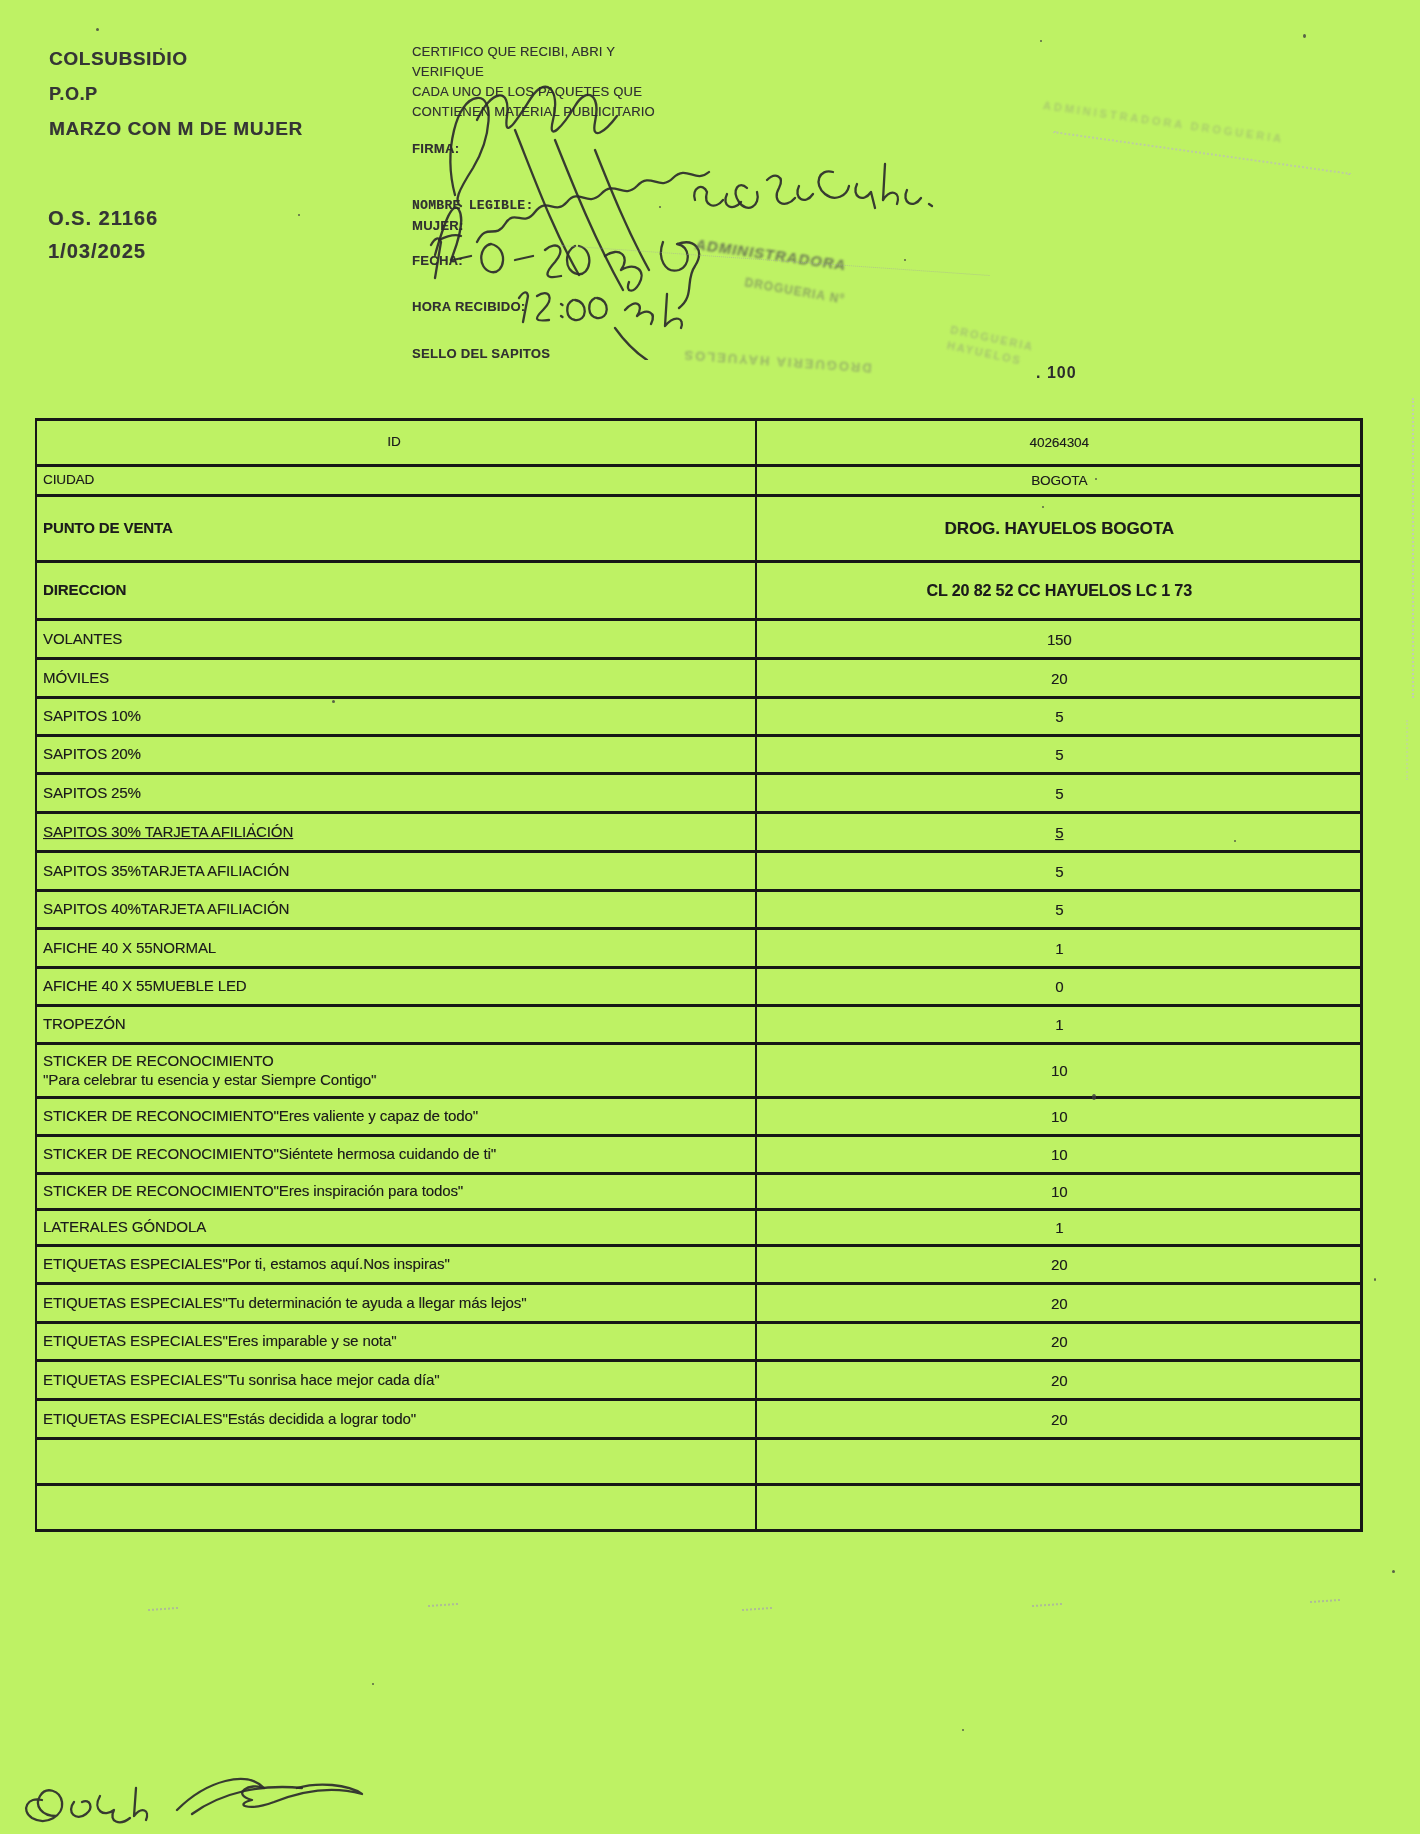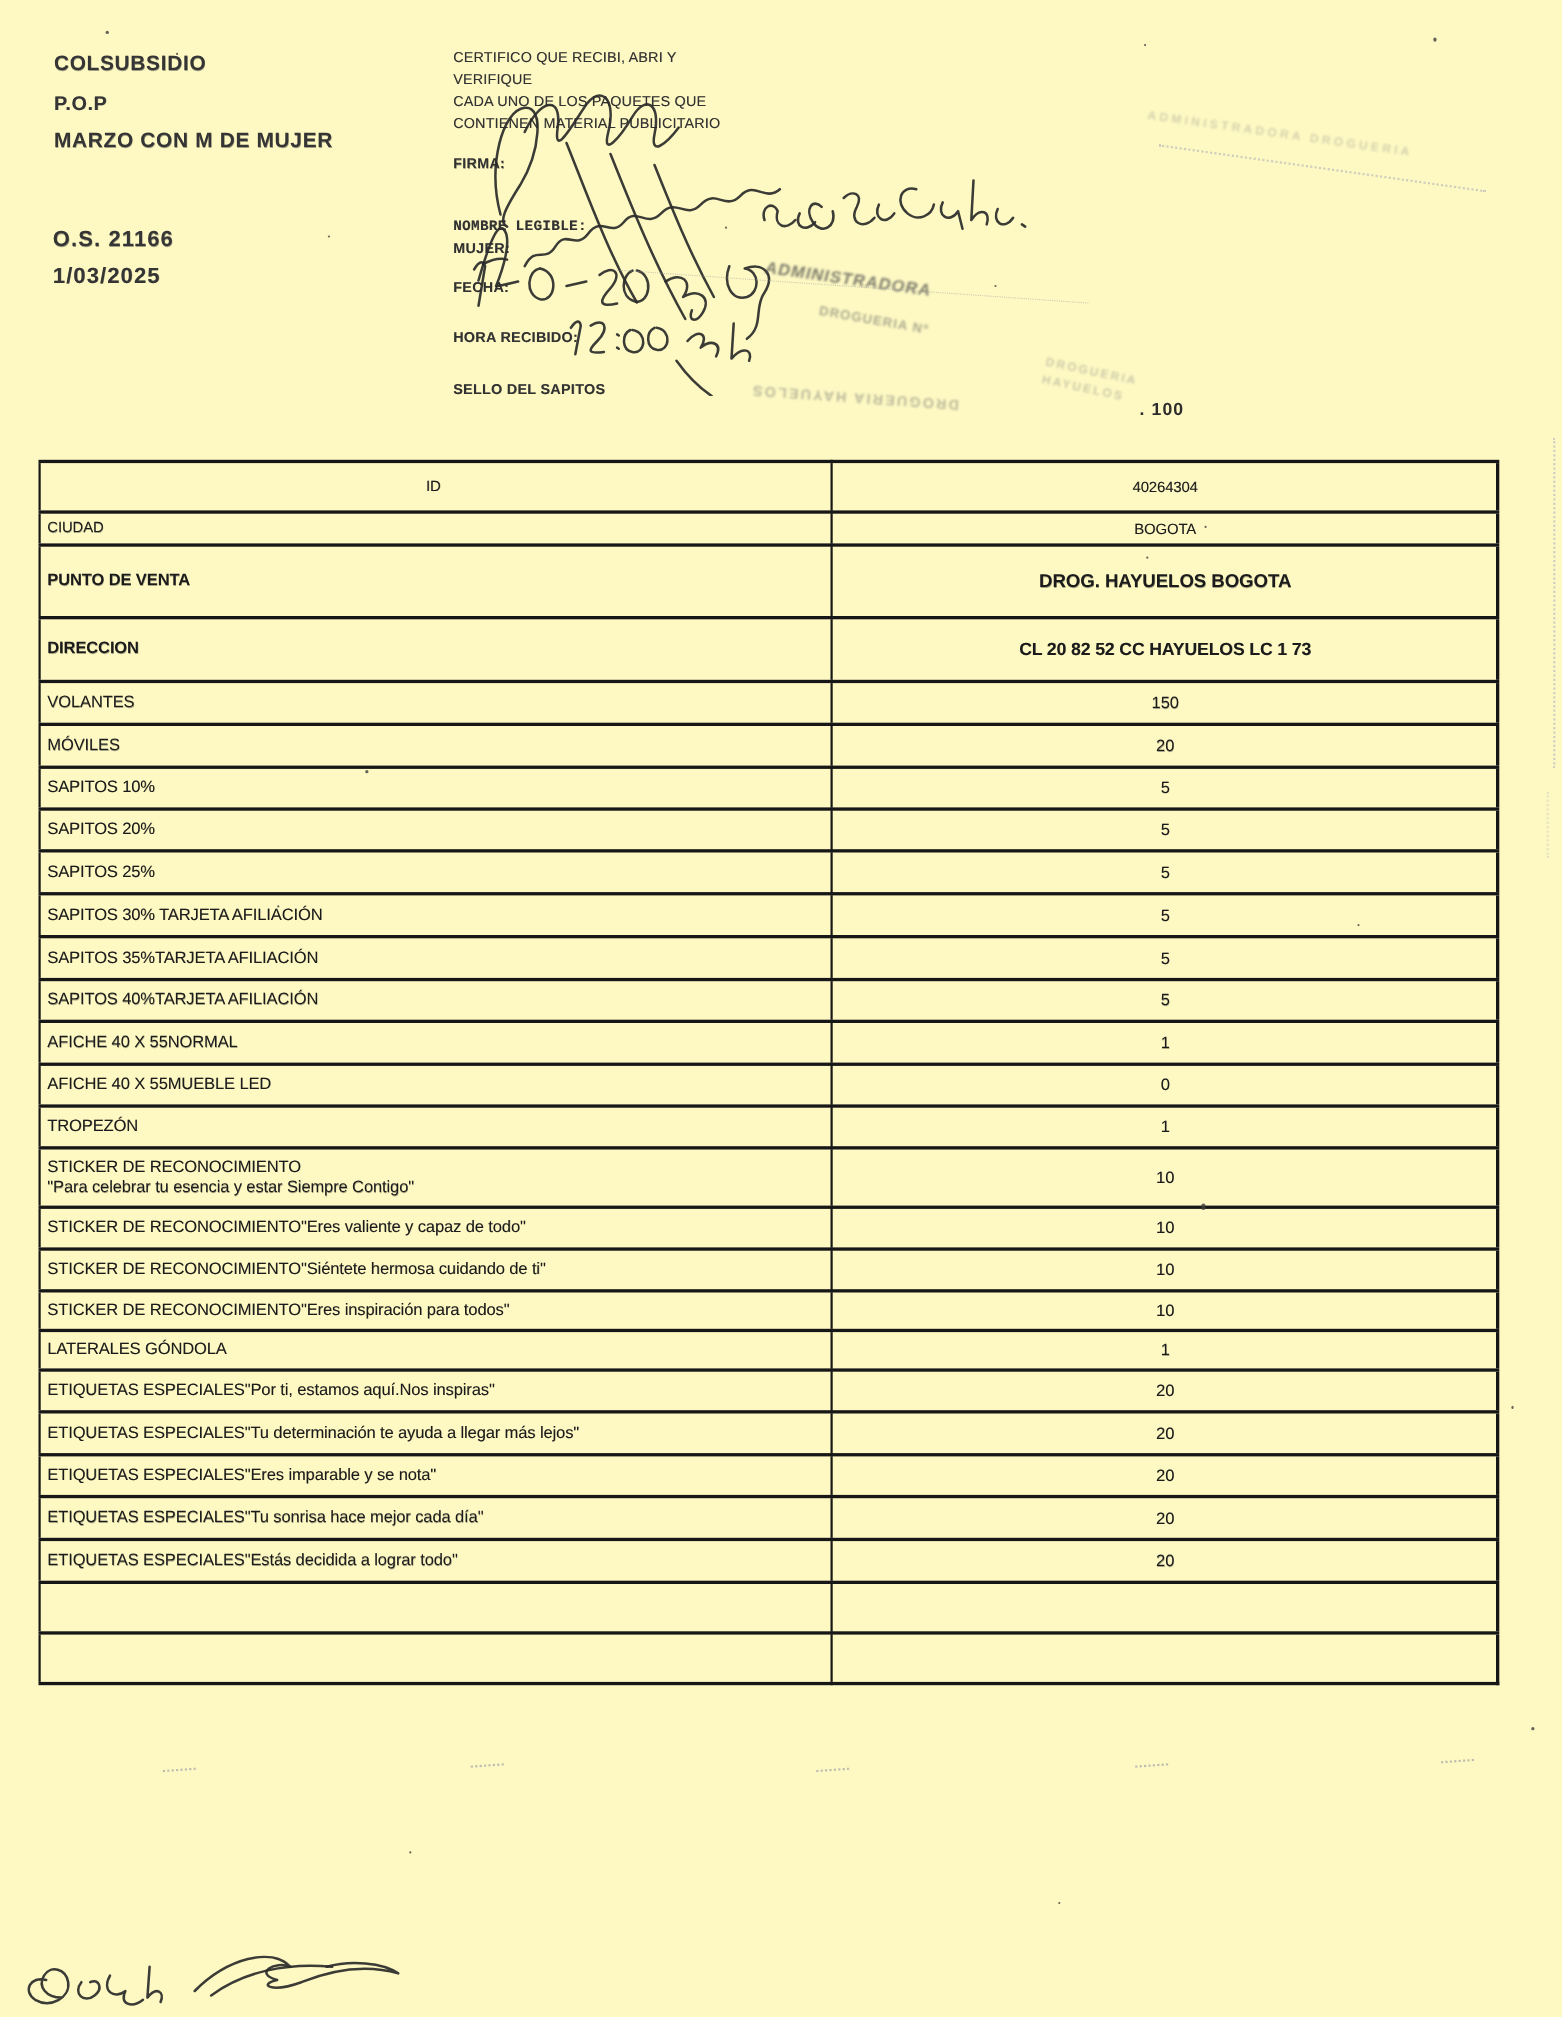--- a/index.html
+++ b/index.html
@@ -1,18 +1,18 @@
 <!DOCTYPE html>
 <html><head>
 <meta charset="utf-8">
 <style>
   html,body{margin:0;padding:0;background:#e8e8e8;}
   .page{
     position:relative; width:1420px; height:1834px; margin:0 auto;
-    background:#fef9c3; overflow:hidden;
+    background:#bef264; overflow:hidden;
     font-family:"Liberation Sans", sans-serif; color:#1d1d1d;
   }
   .abs{position:absolute;}
   
   .hl{position:absolute; left:49px; font-weight:700; color:#353535;
       letter-spacing:.6px; text-shadow:.4px .4px 0 rgba(50,50,50,.45); white-space:nowrap;}
   #company{top:48px; font-size:19px;}
   #program{top:84px; font-size:18px;}
   #campaign{top:118px; font-size:19px;}
   #os-number{top:207px; left:48px; font-size:20px; letter-spacing:1px;}
@@ -203,21 +203,21 @@
             <div>SAPITOS 20%</div>
           </td>
           <td class="c-value">5</td>
         </tr>
         <tr style="height: 39px;">
           <td class="c-label">
             <div>SAPITOS 25%</div>
           </td>
           <td class="c-value">5</td>
         </tr>
-        <tr style="height: 39px;">
+        <tr style="height: 39px; text-decoration: underline;">
           <td class="c-label">
             <div>SAPITOS 30% TARJETA AFILIACIÓN</div>
           </td>
           <td class="c-value">5</td>
         </tr>
         <tr style="height: 39px;">
           <td class="c-label">
             <div>SAPITOS 35%TARJETA AFILIACIÓN</div>
           </td>
           <td class="c-value">5</td>

